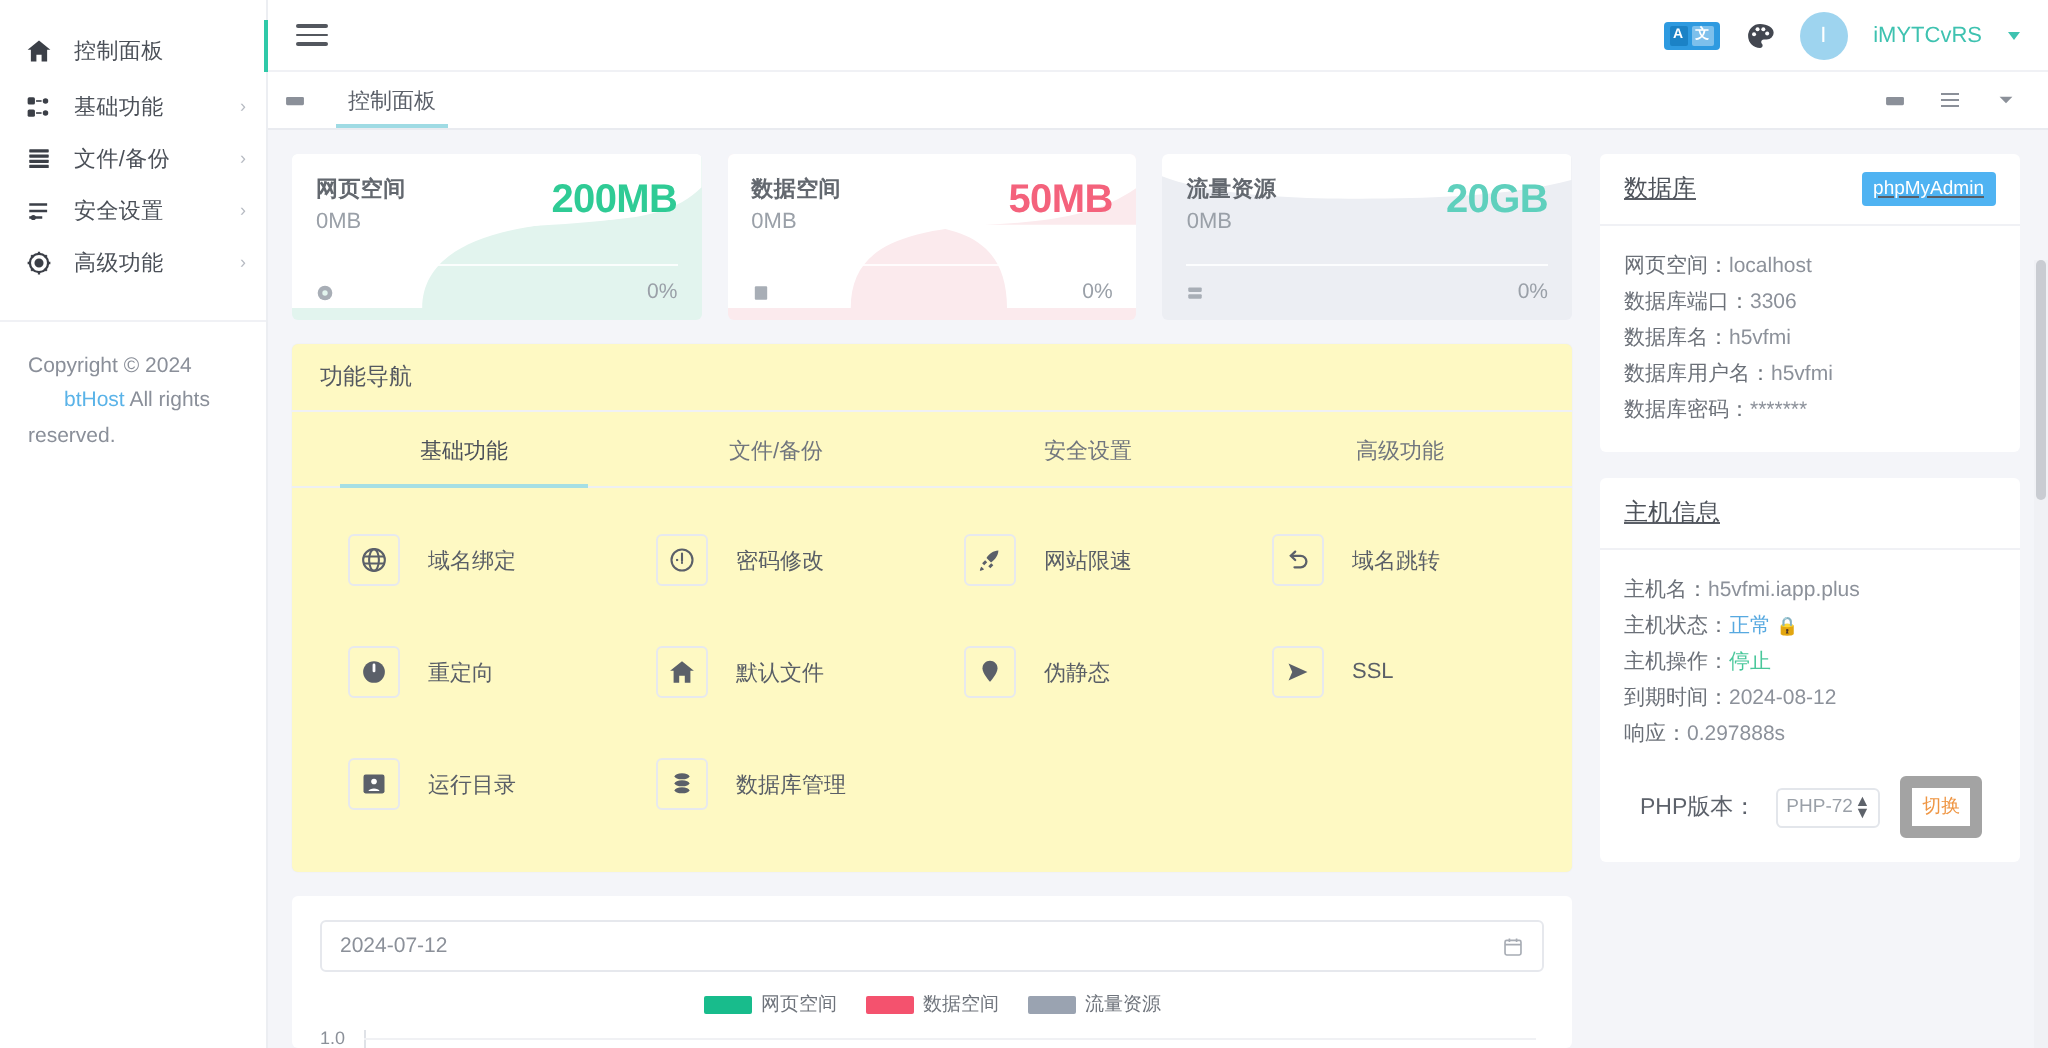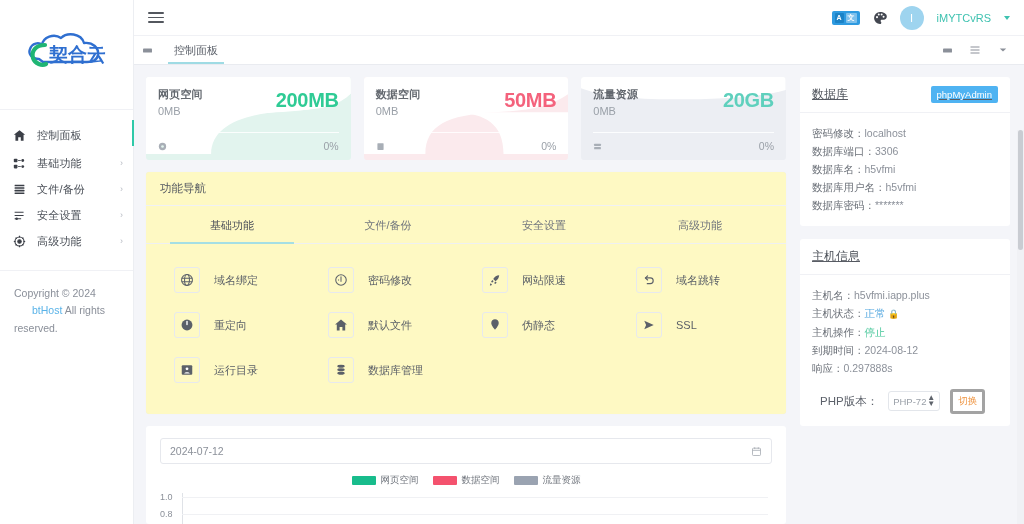--- a/index.html
+++ b/index.html
@@ -176,21 +176,21 @@
     padding: 12px 0 10px 0; position: relative; cursor: pointer;
   }
   .fn-tab.active { color: #4c515a; }
   .fn-tab.active::after {
     content: ''; position: absolute; left: 10%; right: 10%; bottom: -1px;
     height: 2px; background: #a5dfe4;
   }
 
   .fn-grid {
     display: grid; grid-template-columns: repeat(4, 1fr);
-    row-gap: 1px; padding: 14px 12px 22px 12px;
+    row-gap: 12px; padding: 14px 12px 22px 12px;
   }
   .fn-item { display: flex; align-items: center; height: 44px; padding-left: 16px; cursor: pointer; }
   .fn-box {
     width: 26px; height: 26px; border: 1px solid #e7e9ee; border-radius: 3px;
     display: flex; align-items: center; justify-content: center;
     color: #5b6069; flex: 0 0 26px;
   }
   .fn-label { margin-left: 14px; font-size: 11px; color: #5a5f67; }
 
   
@@ -217,21 +217,21 @@
   .php-row { display: flex; align-items: center; margin-top: 12px; padding-left: 8px; }
   .php-lbl { font-size: 11.5px; color: #5c616a; }
   .php-sel {
     margin-left: 10px; width: 52px; height: 20px;
     border: 1px solid #e3e6eb; border-radius: 3px; background: #fff;
     display: flex; align-items: center; padding: 0 4px;
     font-size: 9.5px; color: #9aa0a8; cursor: pointer;
   }
   .php-sel .sp-arrows { margin-left: auto; font-size: 8px; color: #5d626a; line-height: .8; text-align:center; }
   .switch-btn {
-    margin-left: 10px; border: 3px solid #a3a3a3; color: #ef9644;
+    margin-left: 10px; border: 6px solid #a3a3a3; color: #ef9644;
     background: #fff; border-radius: 3px; font-size: 9.5px;
     padding: 3px 5px; cursor: pointer;
   }
 
   
   .chart-panel { background: #fff; border-radius: 3px; padding: 12px 14px 0 14px; flex: 1 1 auto; min-height: 0; }
   .date-input {
     height: 26px; border: 1px solid #e6e8ed; border-radius: 3px;
     display: flex; align-items: center; padding: 0 9px;
     font-size: 10.5px; color: #8b9099; cursor: pointer;
@@ -254,27 +254,20 @@
     position: absolute; top: 0; left: 1px; width: 5px; height: 120px;
     background: #c9ccd2; border-radius: 3px;
   }
 </style>
 </head>
 <body>
 
 <div class="app">
 
   <aside class="sidebar">
-    <div class="logo-wrap">
-      <svg class="logo" viewBox="0 0 104 52">
-        <path d="M24 30 C17 30 13 25 15 20 C17 14 24 13 27 16 C28 8 39 4 46 9 C52 3 66 4 69 14 C78 13 84 19 83 26 C82 31 77 33 72 33 L28 33 Z" fill="none" stroke="#2f6fd0" stroke-width="2.4" stroke-linejoin="round"></path>
-        <path d="M30 16 C21 16 16 22 18 29 C20 35 27 37 31 35" fill="none" stroke="#1fb573" stroke-width="4.2" stroke-linecap="round"></path>
-        <text x="34" y="32" font-family="'Liberation Sans',sans-serif" font-size="19" font-weight="bold" fill="#2f6fd0">契合云</text>
-      </svg>
-    </div>
 
     <nav class="nav">
 
       <div class="nav-item" style="height:30px;">
         <span class="nav-ico">
           <svg width="13" height="13" viewBox="0 0 16 16" fill="#3b3f47">
               <path d="M8 1.5 1 7.2h2v7.3h3.4v-4.2h3.2v4.2H13V7.2h2z"></path>
             </svg>
         </span>
         <span class="nav-label">控制面板</span>
@@ -625,21 +618,21 @@
 
       <div class="col-right">
 
         <section class="rp">
           <div class="rp-head">
             <span class="rp-title">数据库</span>
             <button class="pma-btn">phpMyAdmin</button>
           </div>
           <div class="rp-body">
             <div class="kv">
-              <span class="k">密码修改：</span><span class="v">localhost</span>
+              <span class="k">网页空间：</span><span class="v">localhost</span>
             </div>
             <div class="kv">
               <span class="k">数据库端口：</span><span class="v">3306</span>
             </div>
             <div class="kv">
               <span class="k">数据库名：</span><span class="v">h5vfmi</span>
             </div>
             <div class="kv">
               <span class="k">数据库用户名：</span><span class="v">h5vfmi</span>
             </div>

